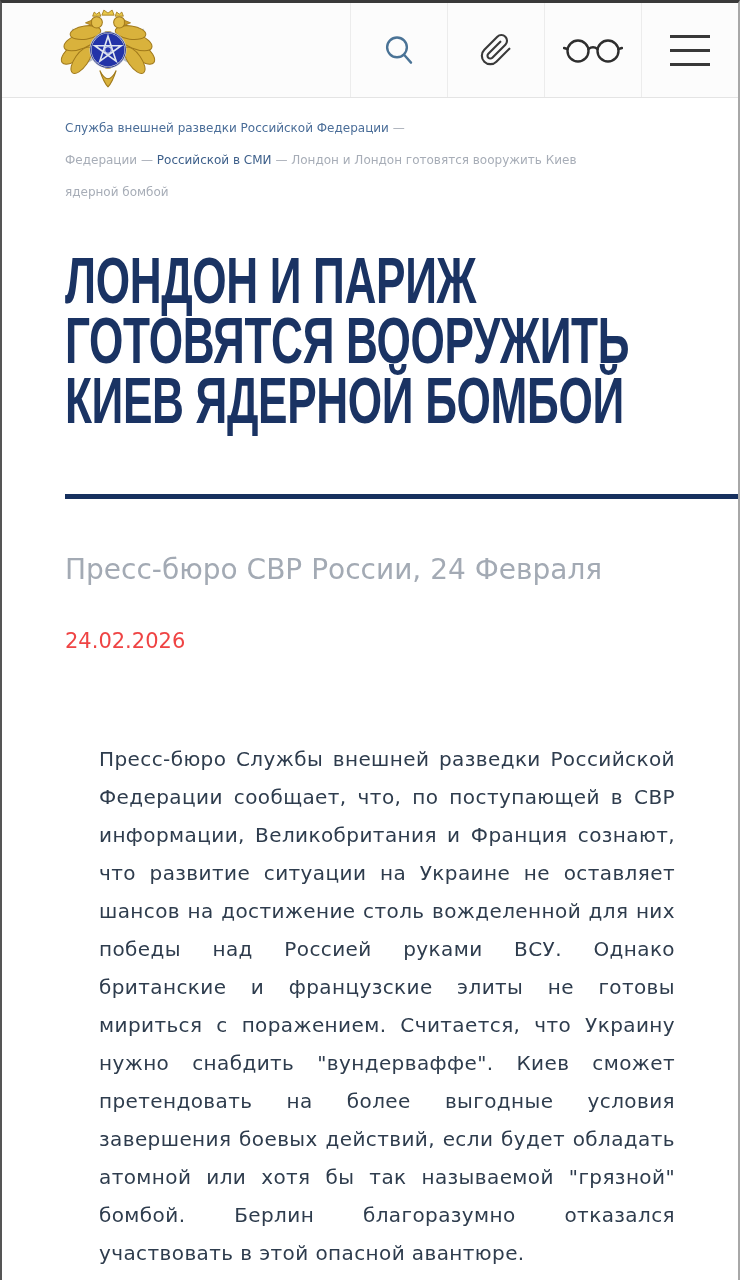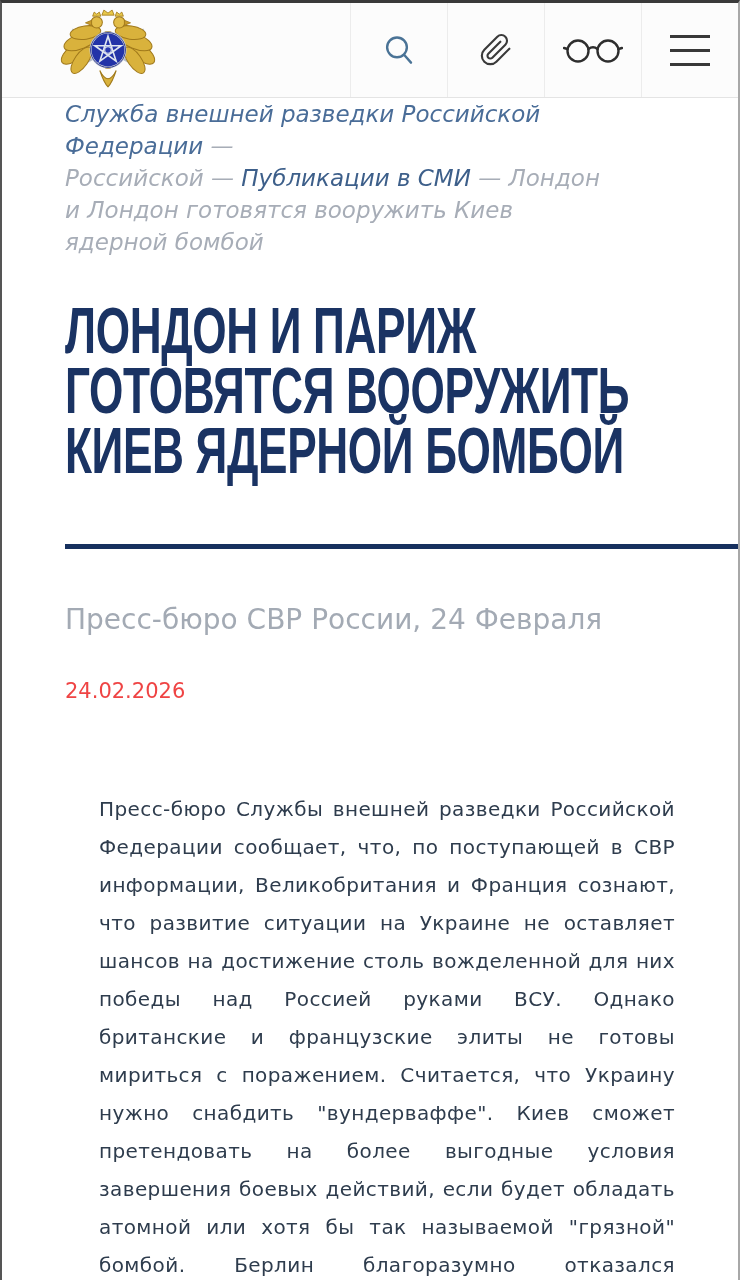--- a/index.html
+++ b/index.html
@@ -26,24 +26,24 @@
     width:96px; flex:0 0 96px;
     border-left:1px solid #ececec;
     display:flex; align-items:center; justify-content:center;
     cursor:pointer;
   }
   .burger { display:flex; flex-direction:column; justify-content:space-between; width:40px; height:31px; }
   .burger span { display:block; height:3px; background:#383838; }
   
   main { padding:0 63px; }
   .breadcrumb {
+    margin-top:14px;
     max-width:548px;
-    font-size:23px; line-height:32px;
+    font-size:12px; line-height:32px;
     color:#a7adb7;
-    font-style:italic;
   }
   .bc-link   { color:#4a6d98; text-decoration:none; cursor:pointer; }
   .bc-link-2 { color:#3d5f8a; text-decoration:none; cursor:pointer; }
   .bc-sep    { color:#a7adb7; }
   .title {
     margin-top:43px;
     color:#1a3363;
     font-family:"Liberation Sans", sans-serif;
     font-weight:bold;
     font-size:64px; line-height:60px;
@@ -147,23 +147,23 @@
           <span></span>
       </div>
     </div>
   </header>
 
   <main>
 
     <nav class="breadcrumb">
       <a class="bc-link">Служба внешней разведки Российской Федерации</a>
       <span class="bc-sep">—</span><br>
-      <span>Российской</span>
+      <span>Федерации</span>
       <span class="bc-sep">—</span>
-      <a class="bc-link-2">Публикации в СМИ</a>
+      <a class="bc-link-2">Российской в СМИ</a>
       <span class="bc-sep">—</span>
       <span>Лондон и Лондон готовятся вооружить Киев ядерной бомбой</span>
     </nav>
 
     <h1 class="title">
       <div class="line">ЛОНДОН И ПАРИЖ</div>
       <div class="line">ГОТОВЯТСЯ ВООРУЖИТЬ</div>
       <div class="line">КИЕВ ЯДЕРНОЙ БОМБОЙ</div>
     </h1>
 

